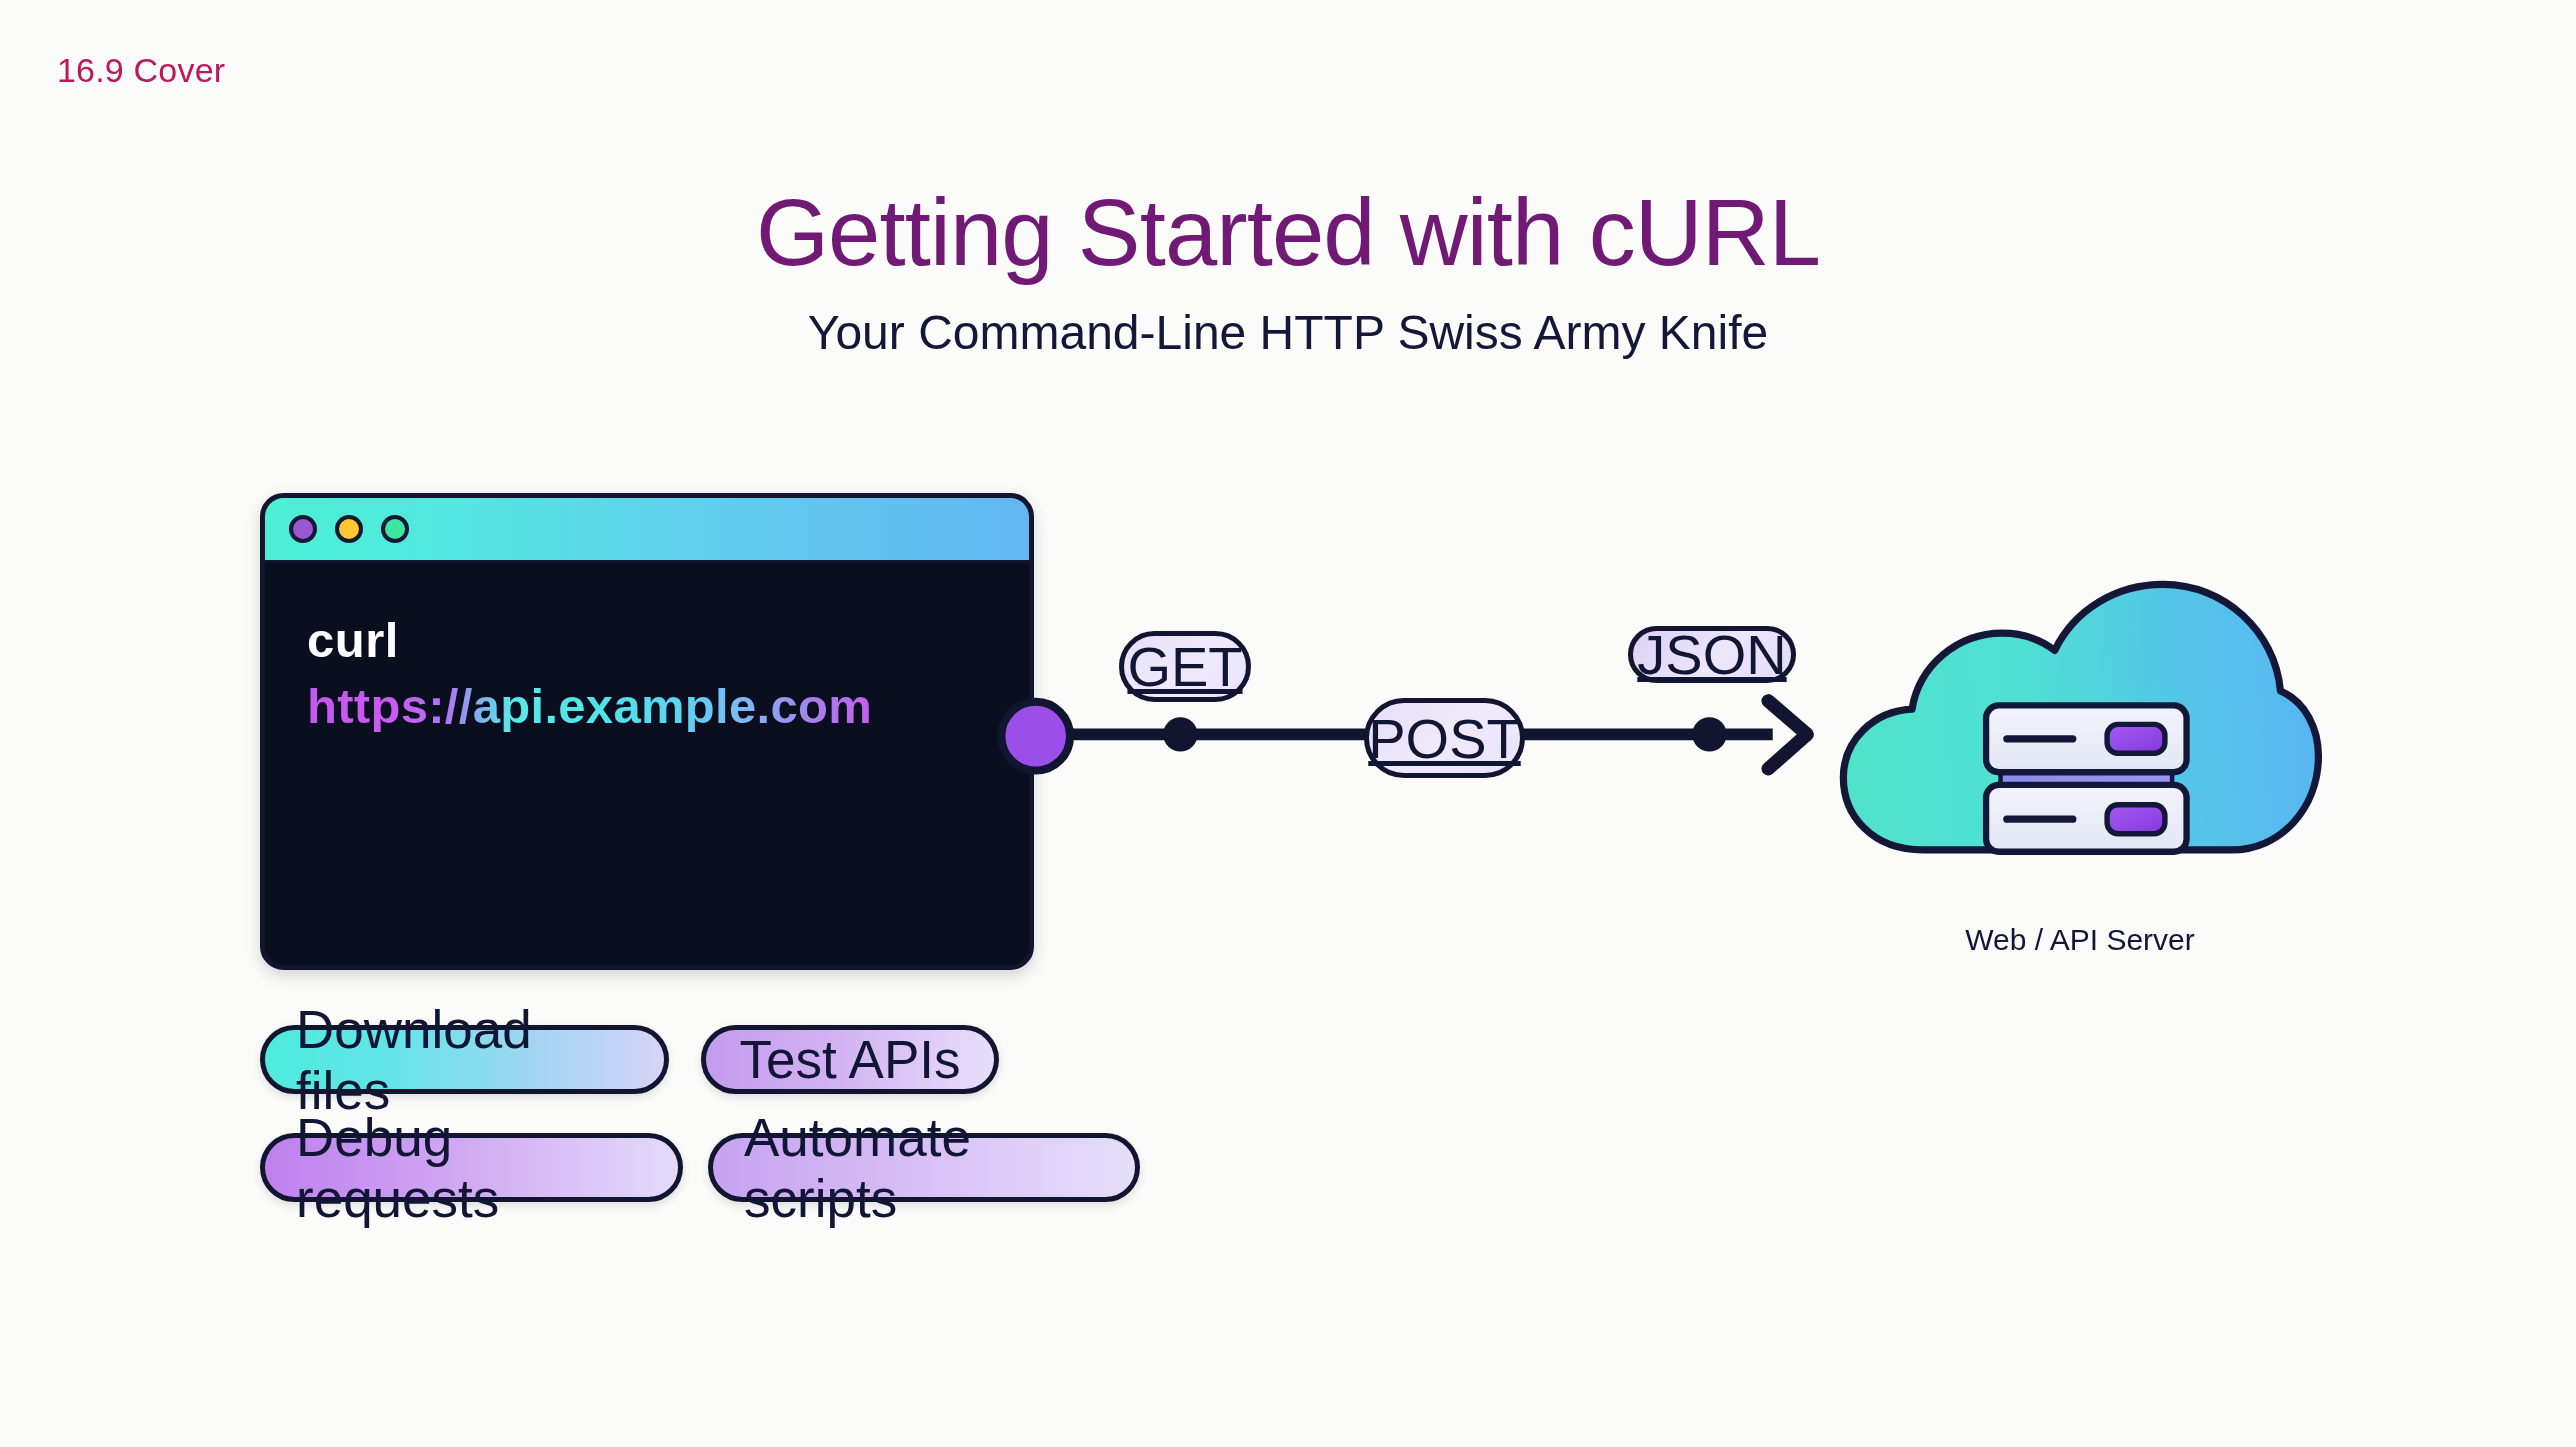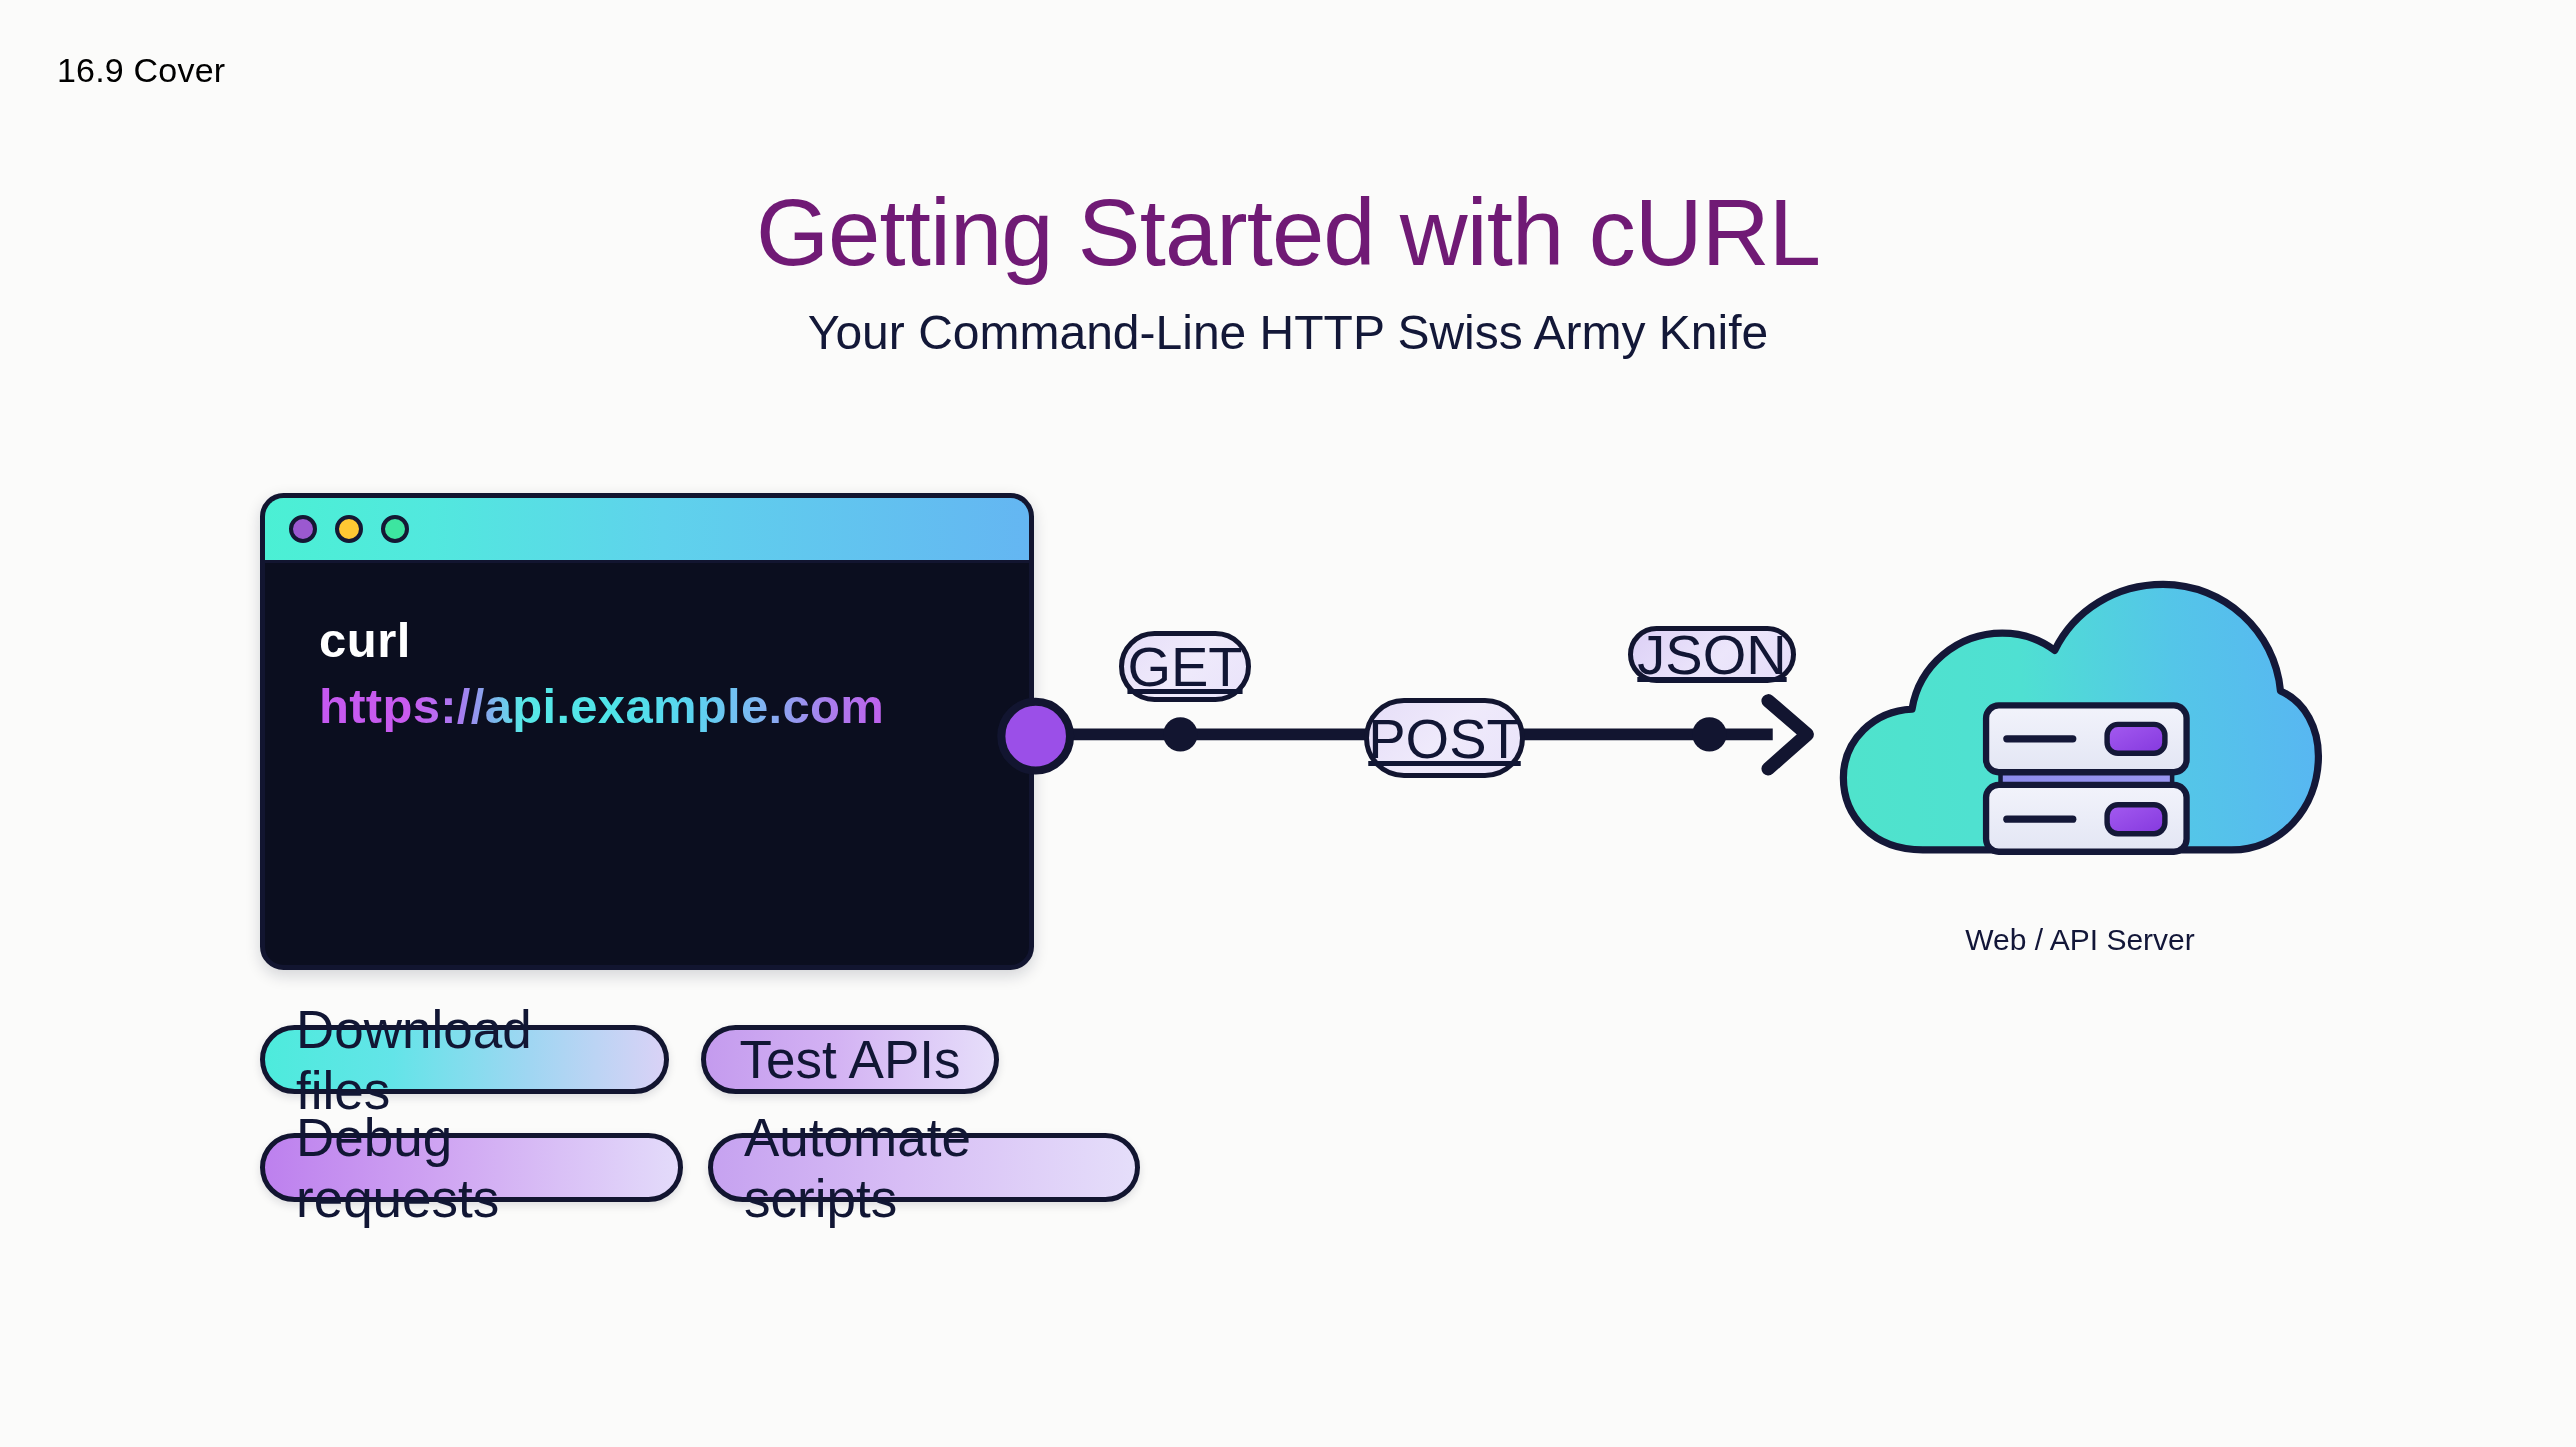--- a/index.html
+++ b/index.html
@@ -15,21 +15,21 @@
     font-family: "Liberation Sans", sans-serif;
     background: #fbfbfa;
   }
 
   
   #slide-label {
     position: absolute;
     left: 57px;
     top: 51px;
     font-size: 34px;
-    color: #000000;
+    color: #be185d;
     letter-spacing: 0.2px;
     white-space: nowrap;
   }
 
   
   #title-block {
     position: absolute;
     left: 0;
     top: 163px;
     width: 2576px;
@@ -80,21 +80,21 @@
     height: 28px;
     border-radius: 50%;
     border: 4.5px solid #141834;
     box-sizing: border-box;
   }
   #tl-dot-purple { background: #9B59D0; }
   #tl-dot-yellow { background: #FFC833; }
   #tl-dot-green  { background: #3DE5A0; }
 
   #terminal-body {
-    padding: 52px 0 0 54px;
+    padding: 52px 0 0 42px;
   }
   #term-line-cmd {
     font-size: 49px;
     font-weight: bold;
     color: #ffffff;
     line-height: 1.05;
     letter-spacing: 0.5px;
   }
   #term-line-url {
     font-size: 49px;

